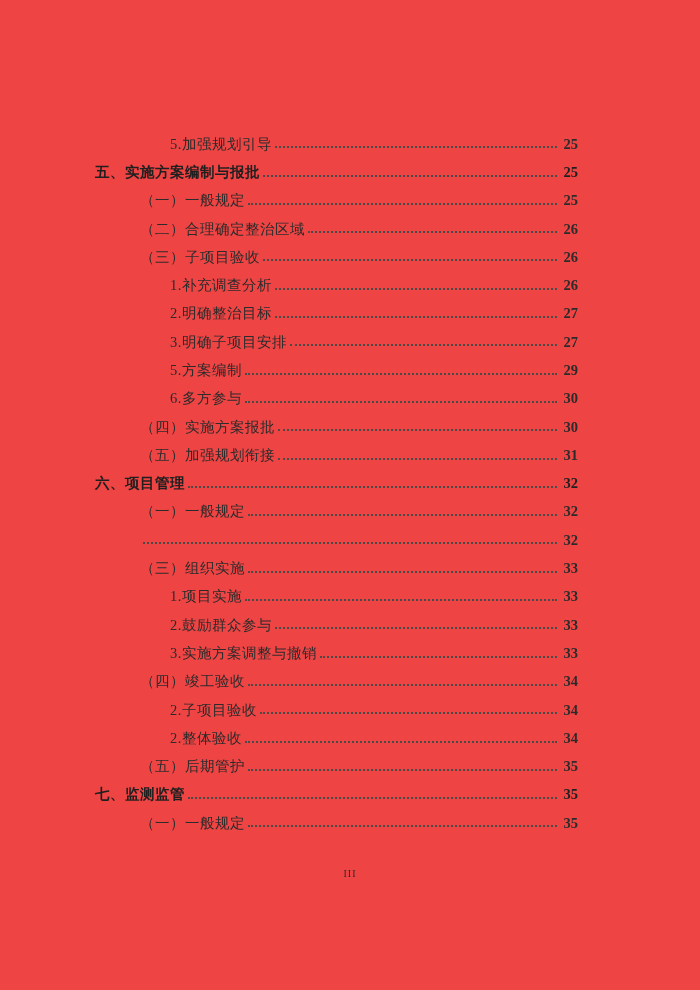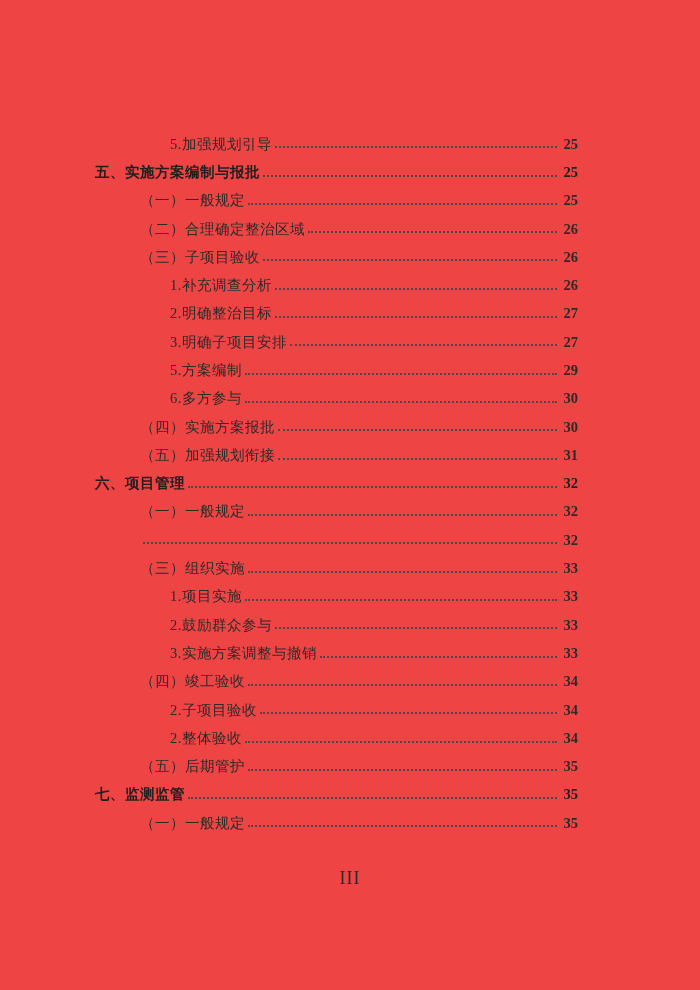--- a/index.html
+++ b/index.html
@@ -53,21 +53,21 @@
     min-width: 18px;
     text-align: right;
     font-weight: bold;
   }
   .footer {
     position: absolute;
     left: 0;
     right: 0;
     top: 868px;
     text-align: center;
-    font-size: 18px;
+    font-size: 10px;
     color: #2b2b2b;
     letter-spacing: 1px;
   }
 </style>
 </head>
 <body>
 
 <div class="page">
   <div class="toc" id="toc">
       <div class="toc-row level-3">

